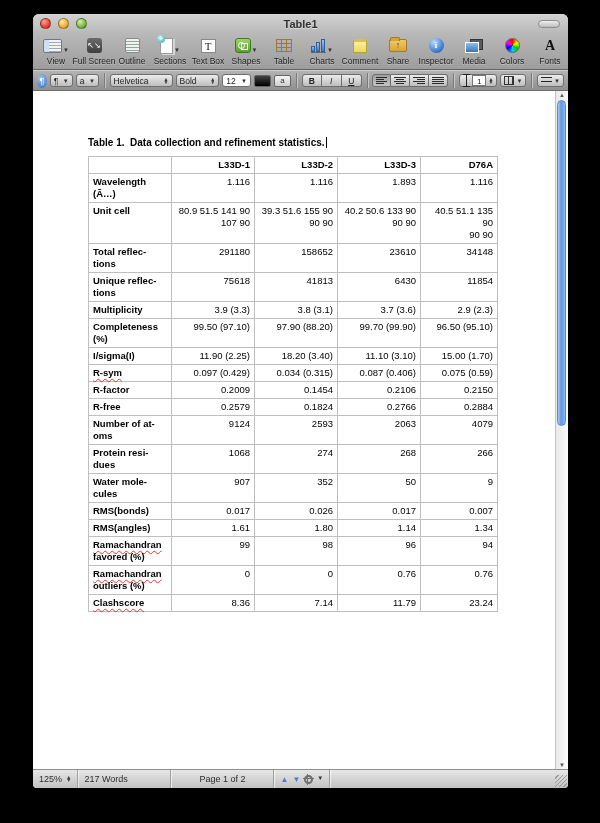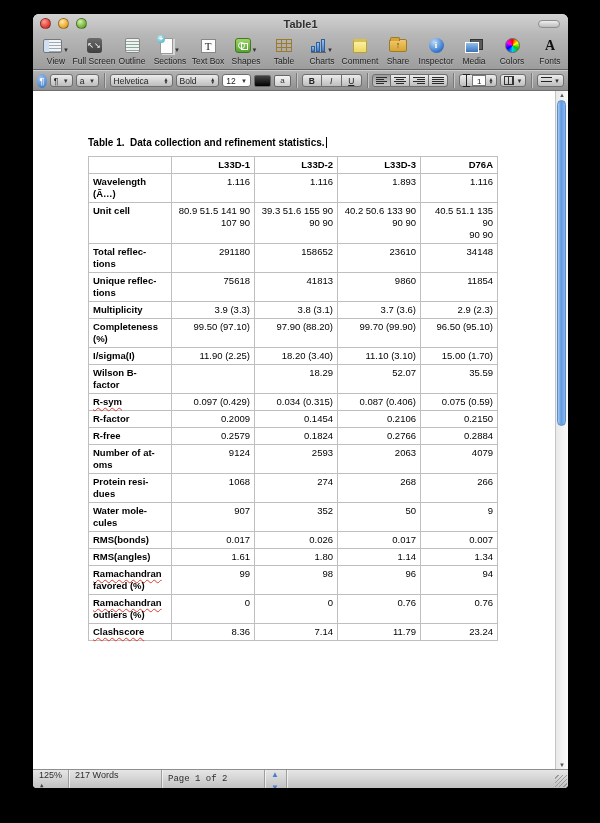--- a/index.html
+++ b/index.html
@@ -113,23 +113,23 @@
   
   .scrollbar{flex:0 0 13px;background:linear-gradient(90deg,#e9e9e9,#fafafa);border-left:1px solid #c4c4c4;
     position:relative;box-sizing:border-box;}
   .sb-up{position:absolute;top:1px;left:0;right:0;text-align:center;font-size:6px;color:#555;}
   .sb-down{position:absolute;bottom:1px;left:0;right:0;text-align:center;font-size:6px;color:#555;}
   .thumb{position:absolute;left:1px;width:9px;top:9px;height:326px;border-radius:5px;
     background:linear-gradient(90deg,#a8cbf2,#5f9ae0 45%,#8ab6ec);border:1px solid #5c8cc9;box-sizing:border-box;}
   
   .statusbar{height:18px;flex:0 0 18px;background:linear-gradient(#e6e6e6,#c2c2c2);
     border-top:1px solid #8e8e8e;display:flex;align-items:center;font-size:9px;color:#2d2d2d;position:relative;}
-  .scell{display:flex;height:100%;padding:0 6px;border-right:1px solid #9e9e9e;
-    box-shadow:1px 0 0 rgba(255,255,255,.6);gap:4px;flex-direction:column;}
-  .scell.pagec{width:90px;justify-content:center;font-family:Liberation Mono, monospace;}
+  .scell{display:flex;align-items:center;height:100%;padding:0 6px;border-right:1px solid #9e9e9e;
+    box-shadow:1px 0 0 rgba(255,255,255,.6);gap:4px;}
+  .scell.pagec{width:90px;justify-content:center;}
   .zstep{display:flex;flex-direction:column;line-height:3.5px;font-size:5.5px;color:#444;}
   .tri{font-size:8px;color:#4a7fd0;}
   .gear{width:9px;height:9px;border-radius:50%;border:2px solid #6f6f6f;box-sizing:border-box;position:relative;}
   .gear:before{content:"";position:absolute;left:1px;top:-3px;width:1px;height:11px;background:#6f6f6f;}
   .gear:after{content:"";position:absolute;left:-3px;top:1px;width:11px;height:1px;background:#6f6f6f;}
   .grip{position:absolute;right:1px;bottom:1px;width:12px;height:12px;
     background:repeating-linear-gradient(135deg,transparent 0 2px,#9a9a9a 2px 3px);}
 </style>
 </head>
 <body>
@@ -380,21 +380,21 @@
                 <th><div>Total reflec-</div><div>tions</div></th>
                 <td>291180</td>
                 <td>158652</td>
                 <td>23610</td>
                 <td>34148</td>
               </tr>
               <tr>
                 <th><div>Unique reflec-</div><div>tions</div></th>
                 <td>75618</td>
                 <td>41813</td>
-                <td>9860</td>
+                <td>6430</td>
                 <td>11854</td>
               </tr>
               <tr>
                 <th><div>Multiplicity</div></th>
                 <td>3.9 (3.3)</td>
                 <td>3.8 (3.1)</td>
                 <td>3.7 (3.6)</td>
                 <td>2.9 (2.3)</td>
               </tr>
               <tr>
@@ -405,27 +405,20 @@
                 <td>96.50 (95.10)</td>
               </tr>
               <tr>
                 <th><div>I/sigma(I)</div></th>
                 <td>11.90 (2.25)</td>
                 <td>18.20 (3.40)</td>
                 <td>11.10 (3.10)</td>
                 <td>15.00 (1.70)</td>
               </tr>
               <tr>
-                <th><div>Wilson B-</div><div>factor</div></th>
-                <td></td>
-                <td>18.29</td>
-                <td>52.07</td>
-                <td>35.59</td>
-              </tr>
-              <tr>
                 <th><div class="sq">R-sym</div></th>
                 <td>0.097 (0.429)</td>
                 <td>0.034 (0.315)</td>
                 <td>0.087 (0.406)</td>
                 <td>0.075 (0.59)</td>
               </tr>
               <tr>
                 <th><div>R-factor</div></th>
                 <td>0.2009</td>
                 <td>0.1454</td>

